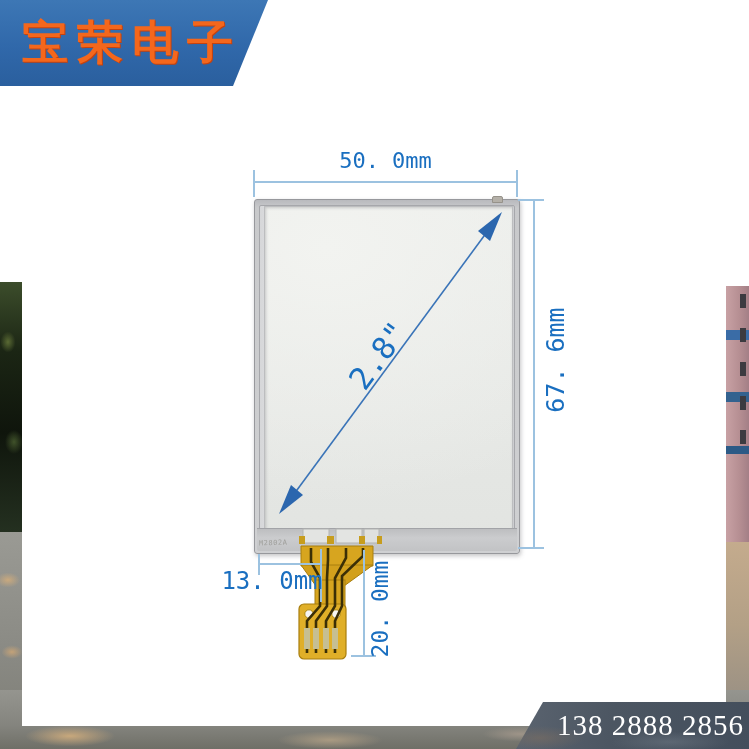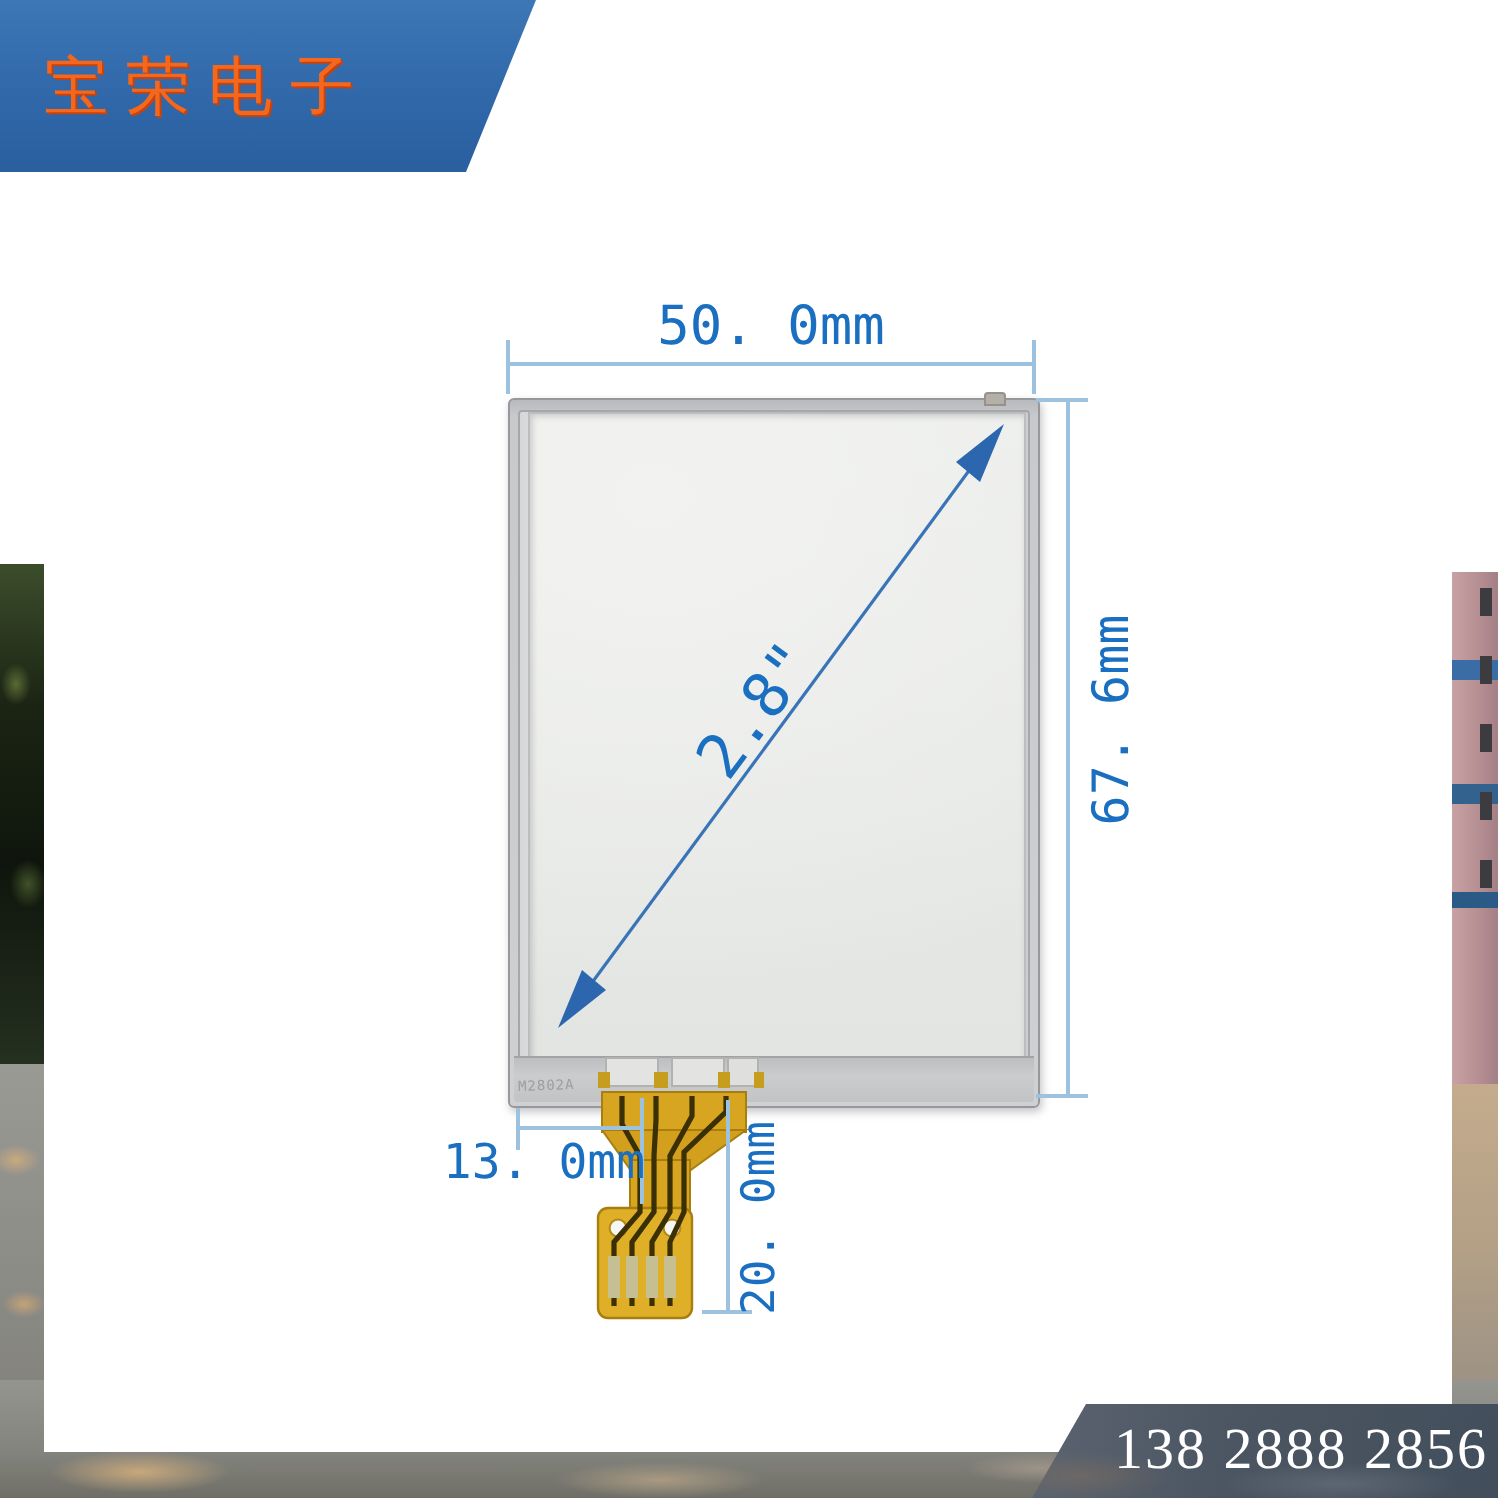--- a/index.html
+++ b/index.html
@@ -46,21 +46,21 @@
       linear-gradient(180deg,#95958f, #84847e 60%, #6f6f67);}
 
   
   .card{position:absolute;left:22px;top:22px;width:704px;height:704px;background:#ffffff;}
 
   
   .banner{position:absolute;left:0;top:0;width:268px;height:86px;z-index:30;
     background:linear-gradient(180deg,#3d77b5 0%, #3068aa 55%, #2a5f9e 100%);
     clip-path:polygon(0 0, 100% 0, 233px 100%, 0 100%);}
   .banner .logo{position:absolute;left:22px;top:14px;width:230px;height:58px;
-    color:#f4671c;font-size:32px;font-weight:normal;letter-spacing:9px;line-height:58px;
+    color:#f4671c;font-size:46px;font-weight:bold;letter-spacing:9px;line-height:58px;
     font-family:"Liberation Serif",serif;text-shadow:1px 1px 0 #c6420e;}
 
   
   .phone-banner{position:absolute;left:500px;top:702px;width:249px;height:47px;z-index:30;
     background:
       radial-gradient(60px 16px at 40px 36px, rgba(150,120,90,.35), rgba(0,0,0,0) 75%),
       radial-gradient(80px 14px at 170px 40px, rgba(140,150,160,.30), rgba(0,0,0,0) 75%),
       linear-gradient(100deg,#5d6672, #4c5662 45%, #434e5c);
     clip-path:polygon(43px 0, 100% 0, 100% 100%, 16px 100%);}
   .phone-banner .phone{position:absolute;right:5px;top:0;height:60px;line-height:46px;
@@ -85,21 +85,21 @@
     border-top:1px solid #a2a3a7;border-radius:0 0 2px 2px;}
   .panel .marking{position:absolute;left:4px;bottom:6px;color:#9e9e9a;font-size:7px;
     letter-spacing:.5px;font-family:"DejaVu Sans Mono",monospace;transform:rotate(-2deg);}
   .panel .top-tab{position:absolute;right:16px;top:-4px;width:9px;height:5px;
     background:#b4b0a8;border:1px solid #96928a;border-radius:2px 2px 0 0;}
 
   
   .dim-line{position:absolute;background:#9cc2e0;z-index:12;}
   .dim-label{position:absolute;color:#1a6fc0;font-family:"DejaVu Sans Mono",monospace;
     text-align:center;z-index:14;white-space:pre;}
-  #dim-width-label{left:253px;top:148px;width:265px;font-size:27px;}
+  #dim-width-label{left:253px;top:148px;width:265px;font-size:22px;}
   #dim-height-label{left:456px;top:345px;width:200px;height:30px;font-size:25px;
     transform:rotate(-90deg);}
   #dim-diagonal-label{left:329px;top:337px;width:100px;height:38px;font-size:31px;
     transform:rotate(-53.5deg);}
   #dim-offset-label{left:204px;top:567px;width:136px;font-size:24px;}
   #dim-taillen-label{left:322px;top:595px;width:118px;height:28px;font-size:23px;
     transform:rotate(-90deg);}
 
   .overlay-svg{position:absolute;left:0;top:0;width:749px;height:749px;z-index:10;}
 </style>

